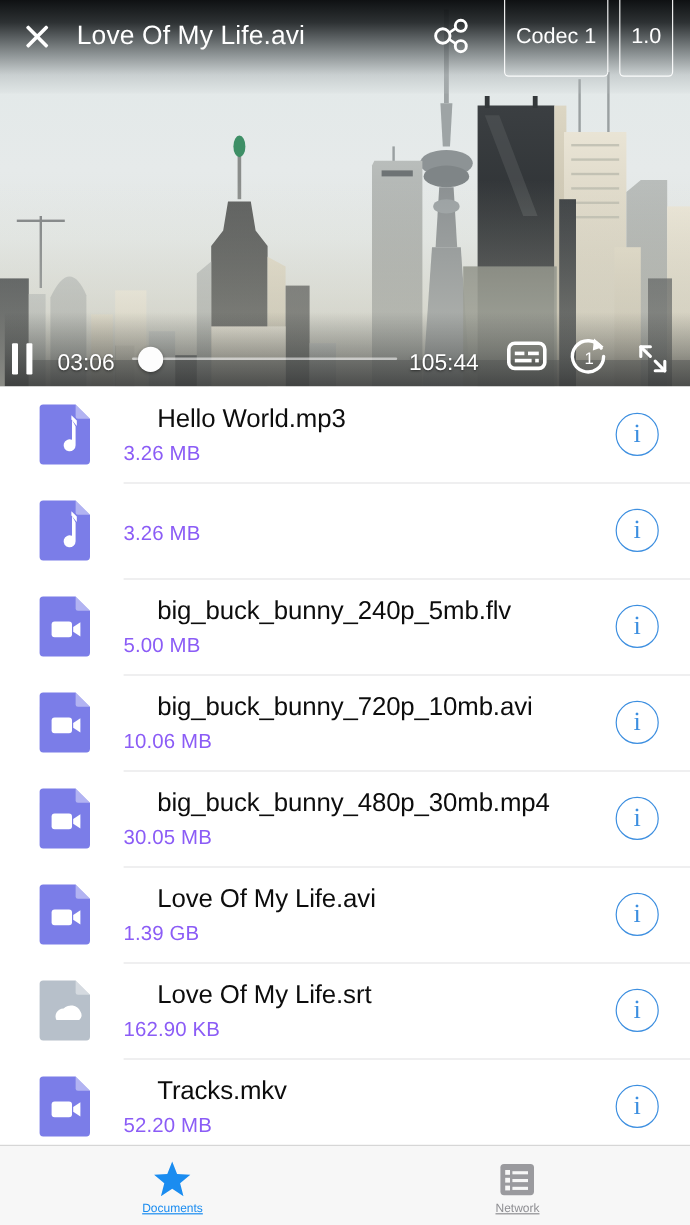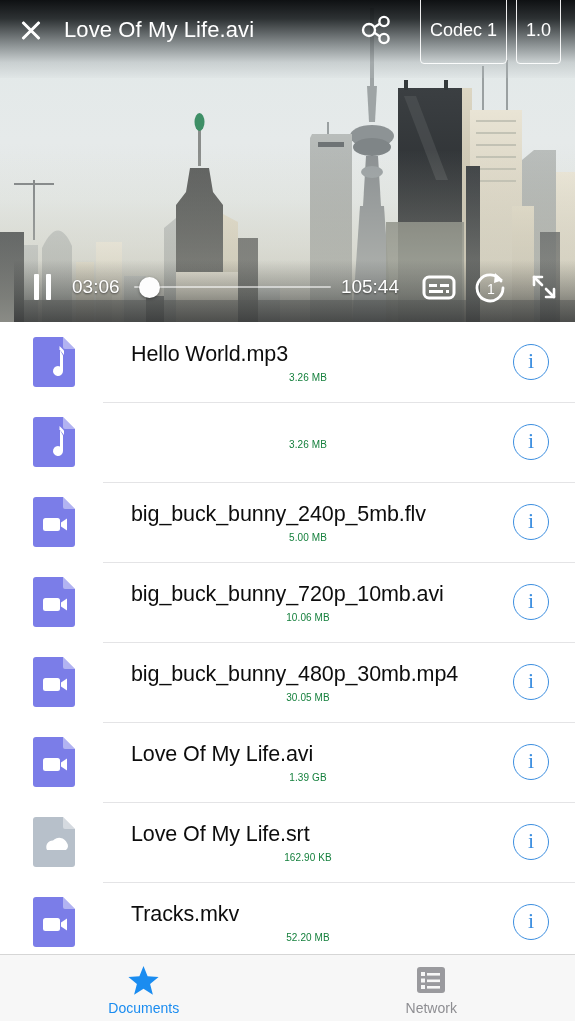--- a/index.html
+++ b/index.html
@@ -94,25 +94,25 @@
     line-height: 1;
     flex: 0 0 auto;
     margin-left: 9px;
     white-space: nowrap;
     cursor: pointer;
   }
 
   
   .ctrlbar {
     position: absolute;
-    left: 14px; right: 0; bottom: 0;
+    left: 4px; right: 0; bottom: 0;
     height: 62px;
     display: flex;
-    align-items: center;
-    padding: 0 10px 8px 16px;
+    align-items: flex-end;
+    padding: 0 10px 8px 2px;
     box-sizing: border-box;
     background: linear-gradient(to bottom, rgba(12,16,20,0.0) 0%, rgba(12,16,20,0.30) 55%, rgba(8,10,14,0.58) 100%);
   }
   .pausebtn {
     width: 26px; height: 30px;
     position: relative;
     flex: 0 0 auto;
     cursor: pointer;
   }
   .pausebtn i {
@@ -199,25 +199,24 @@
   .fname {
     font-size: 21.5px;
     color: #0d0d0d;
     line-height: 1.22;
     white-space: nowrap;
     overflow: hidden;
     letter-spacing: -0.1px;
     margin-left: 28px;
   }
   .fsize {
-    font-size: 10px;
-    color: #15803d;
+    font-size: 17px;
+    color: #8b5cf6;
     margin-top: 5px;
     letter-spacing: 0.1px;
-    text-align: center;
   }
   .info {
     width: 34px; height: 34px;
     flex: 0 0 auto;
     border: 1.6px solid #3d8fe0;
     border-radius: 50%;
     color: #3d8fe0;
     font-family: "Liberation Serif", serif;
     font-size: 22px;
     line-height: 31px;
@@ -239,23 +238,24 @@
     flex: 1 1 0;
     display: flex;
     flex-direction: column;
     align-items: center;
     justify-content: center;
     cursor: pointer;
     padding-top: 4px;
   }
   .tab .ticon { height: 31px; display: flex; align-items: center; }
   .tab .tlabel {
-    font-size: 14px;
+    font-size: 10px;
     margin-top: 4px;
     color: #8e8e92;
+    text-decoration: underline;
   }
   .tab.active .tlabel { color: #1a8cf0; }
   .dots { display: flex; gap: 6px; align-items: center; }
   .dots span { width: 9px; height: 9px; border-radius: 50%; background: #9a9a9e; display:block; }
 </style>
 </head>
 <body>
 
 <div class="player">
 

